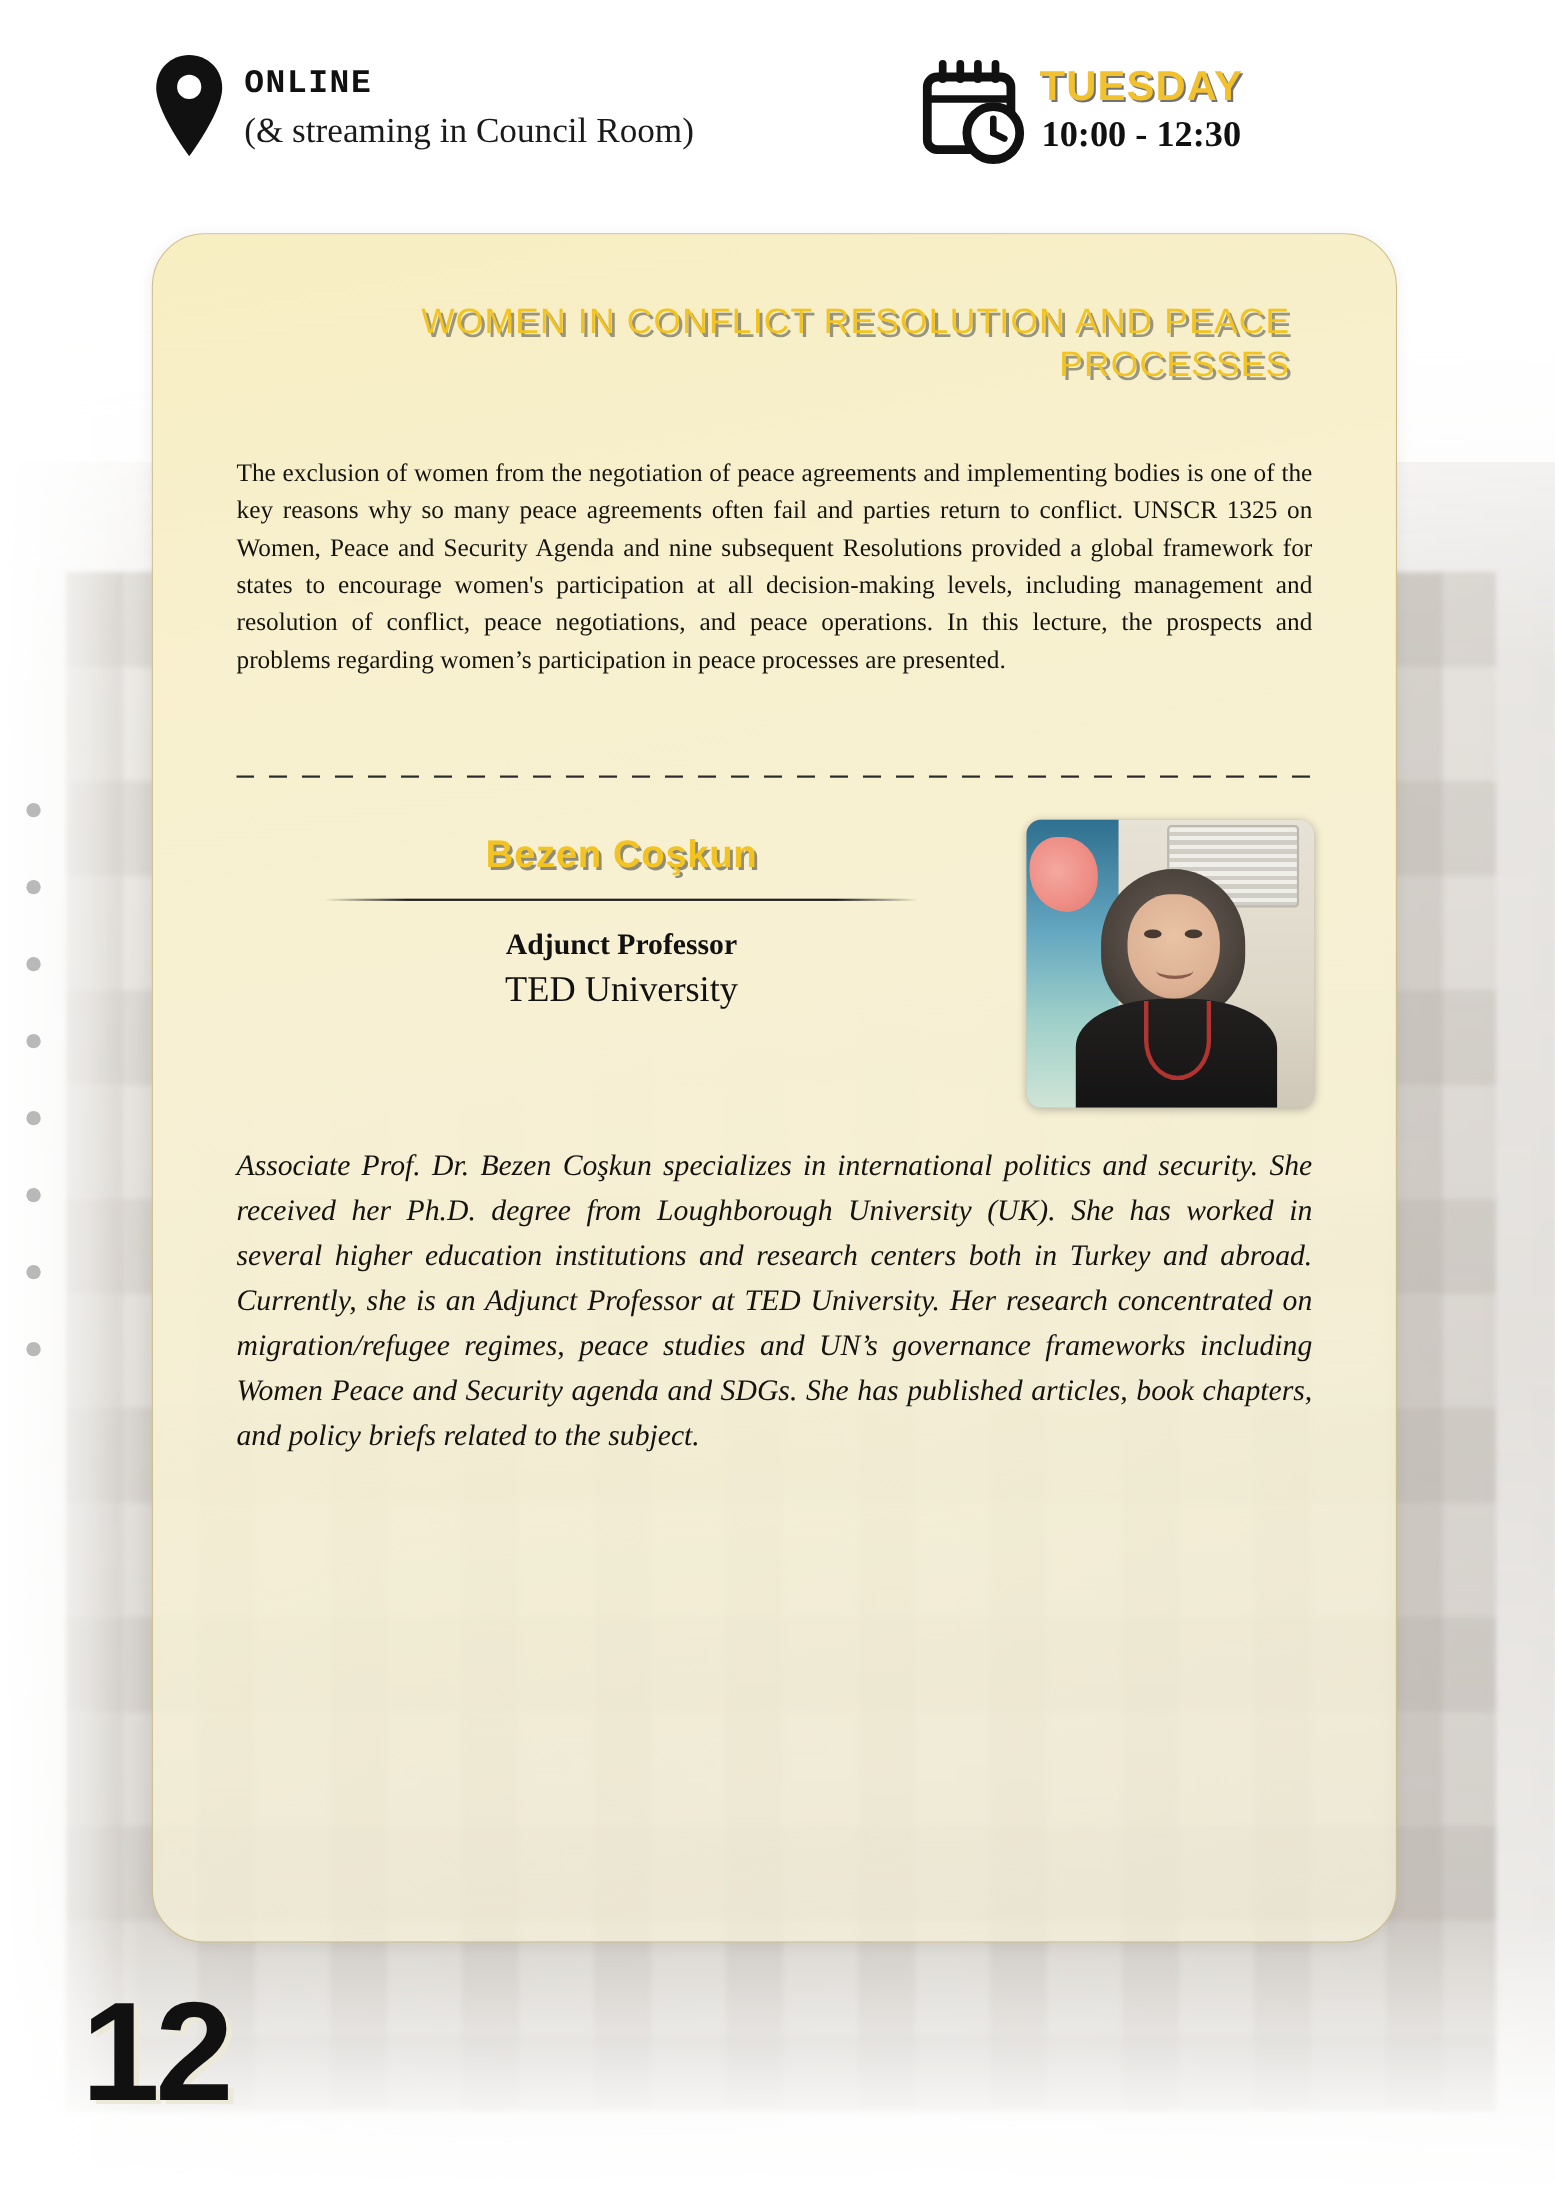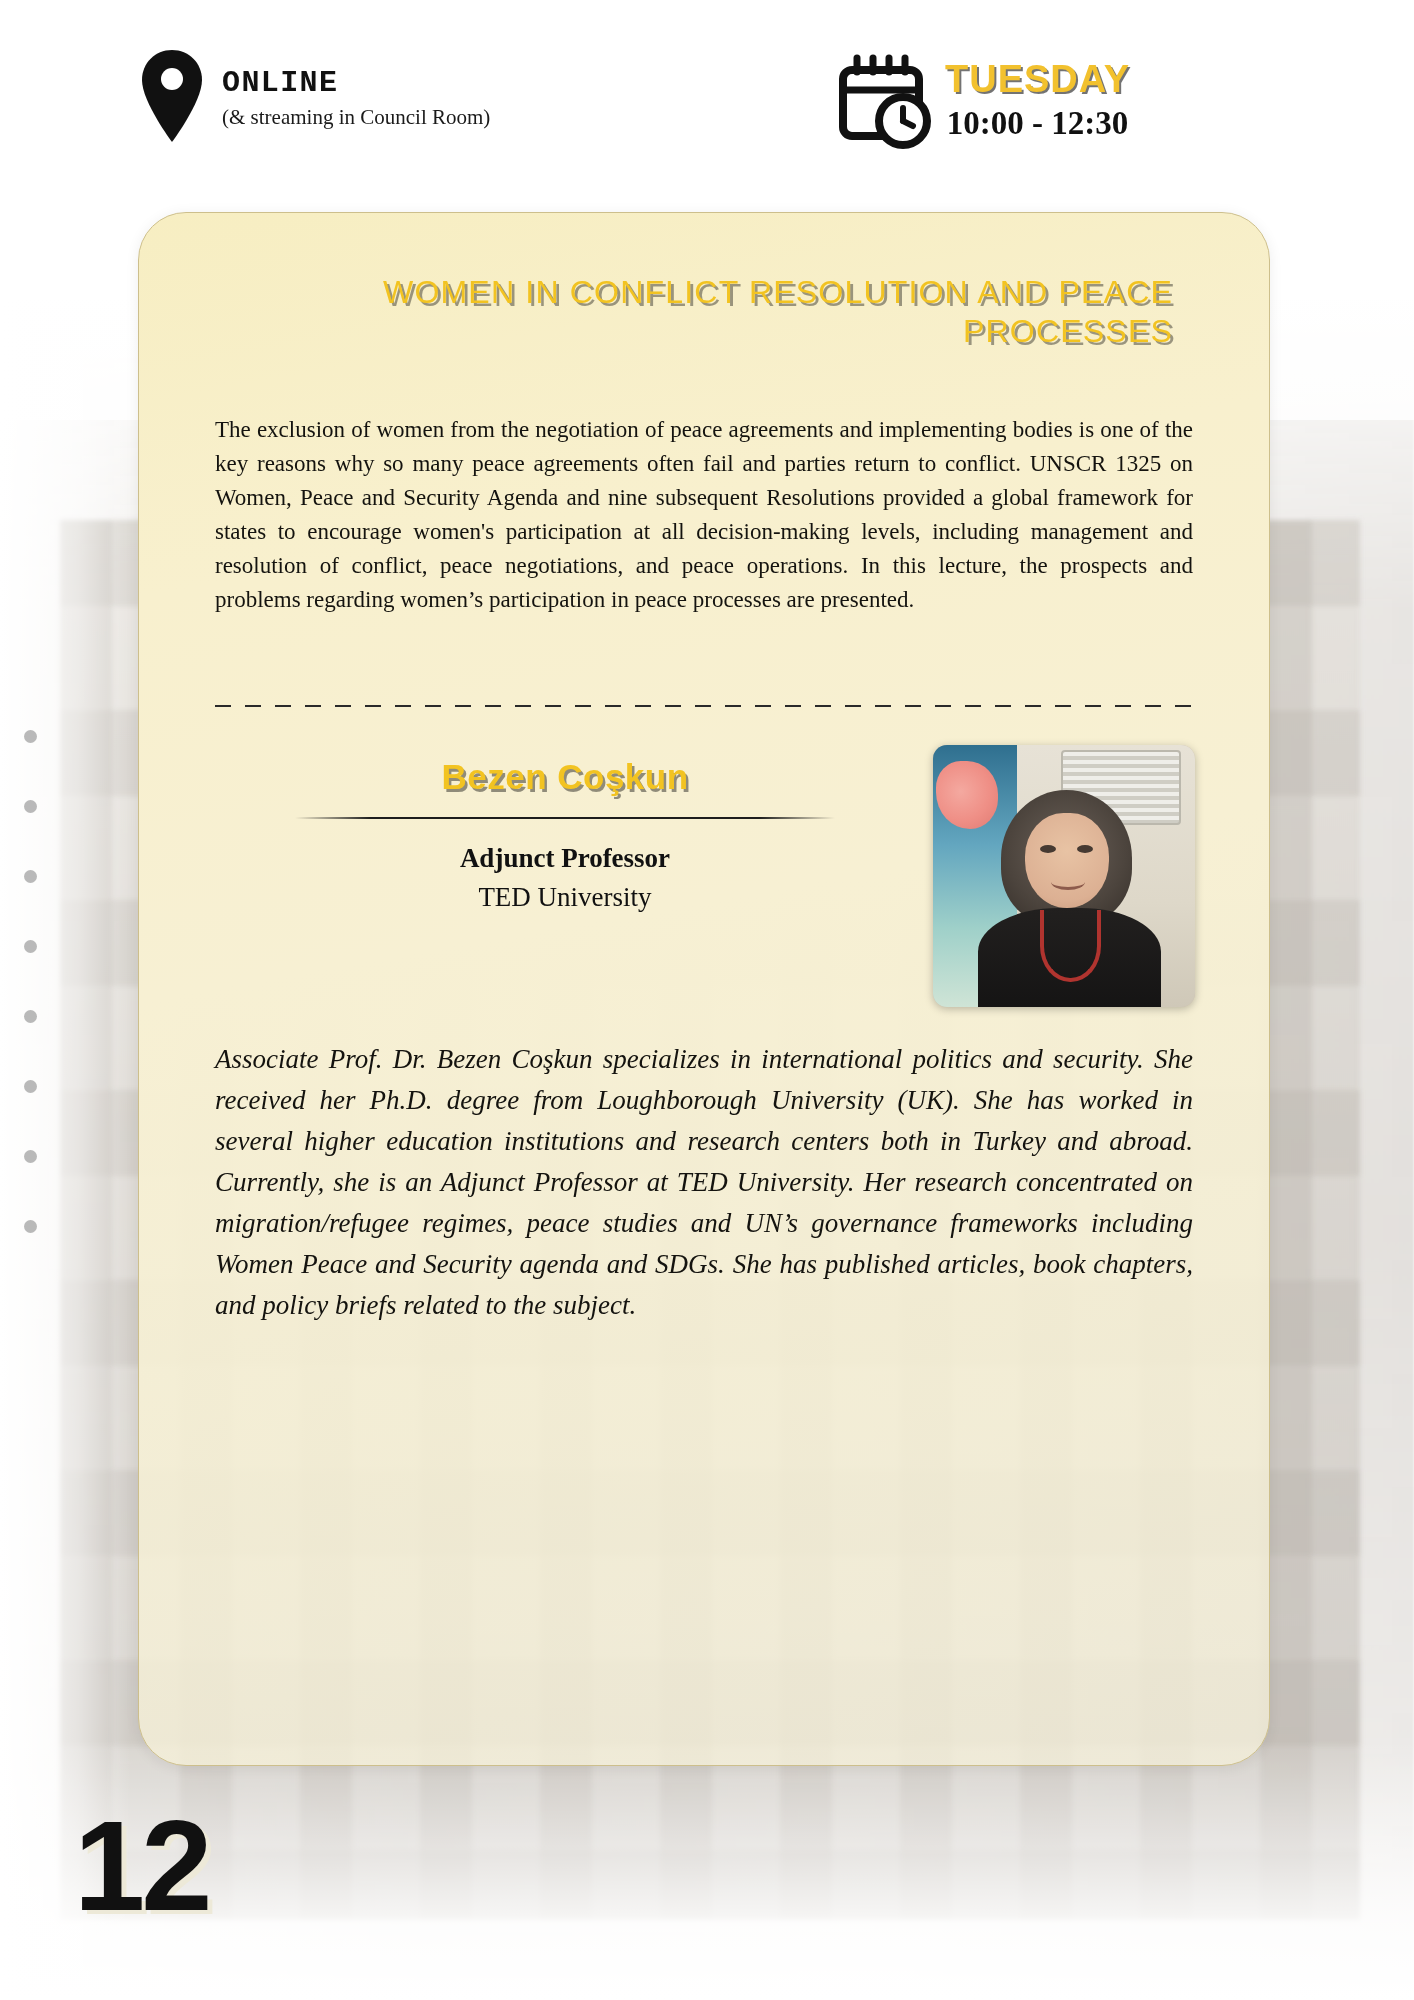--- a/index.html
+++ b/index.html
@@ -101,21 +101,21 @@
   .loc-main {
     font-family: Liberation Mono, monospace;
     font-weight: bold;
     font-size: 30px;
     letter-spacing: 1.4px;
     color: #111111;
     line-height: 1.1;
   }
   .loc-sub {
     font-family: "Liberation Serif", serif;
-    font-size: 21px;
+    font-size: 32px;
     color: #1a1a1a;
     line-height: 1.25;
     margin-top: 4px;
   }
   .time-block {
     position: absolute;
     left: 835px;
     top: 4px;
     display: flex;
     align-items: center;
@@ -226,21 +226,21 @@
   .speaker-role {
     margin-top: 24px;
     font-family: "Liberation Serif", serif;
     font-weight: bold;
     font-size: 27px;
     color: #111;
   }
   .speaker-org {
     margin-top: 8px;
     font-family: "Liberation Serif", serif;
-    font-size: 27px;
+    font-size: 33px;
     color: #111;
   }
   .speaker-photo {
     position: absolute;
     right: 74px;
     top: 0;
     width: 262px;
     height: 262px;
     border-radius: 14px;
     overflow: hidden;

